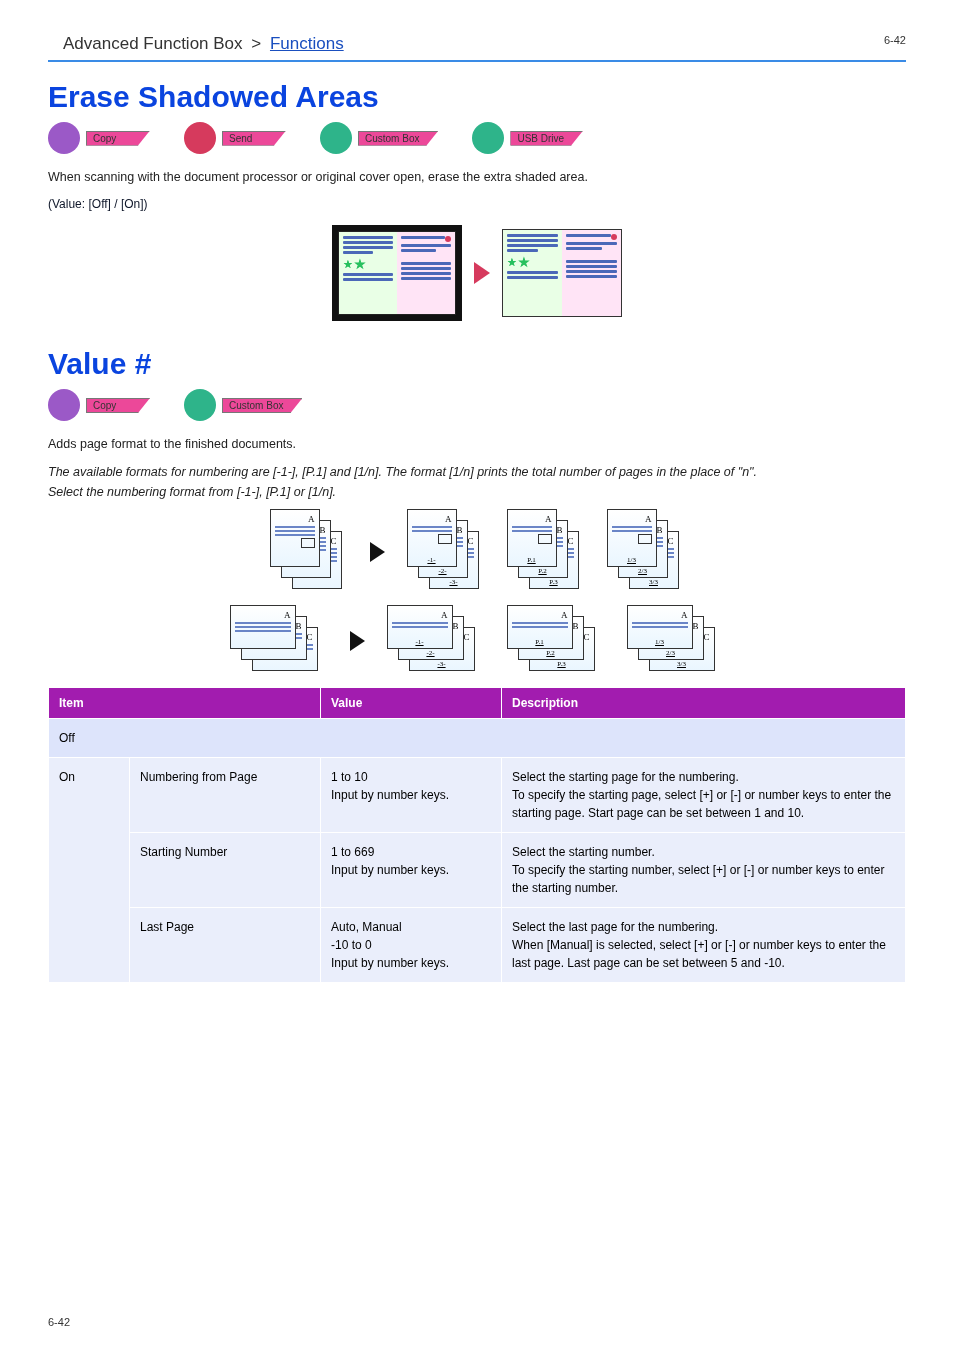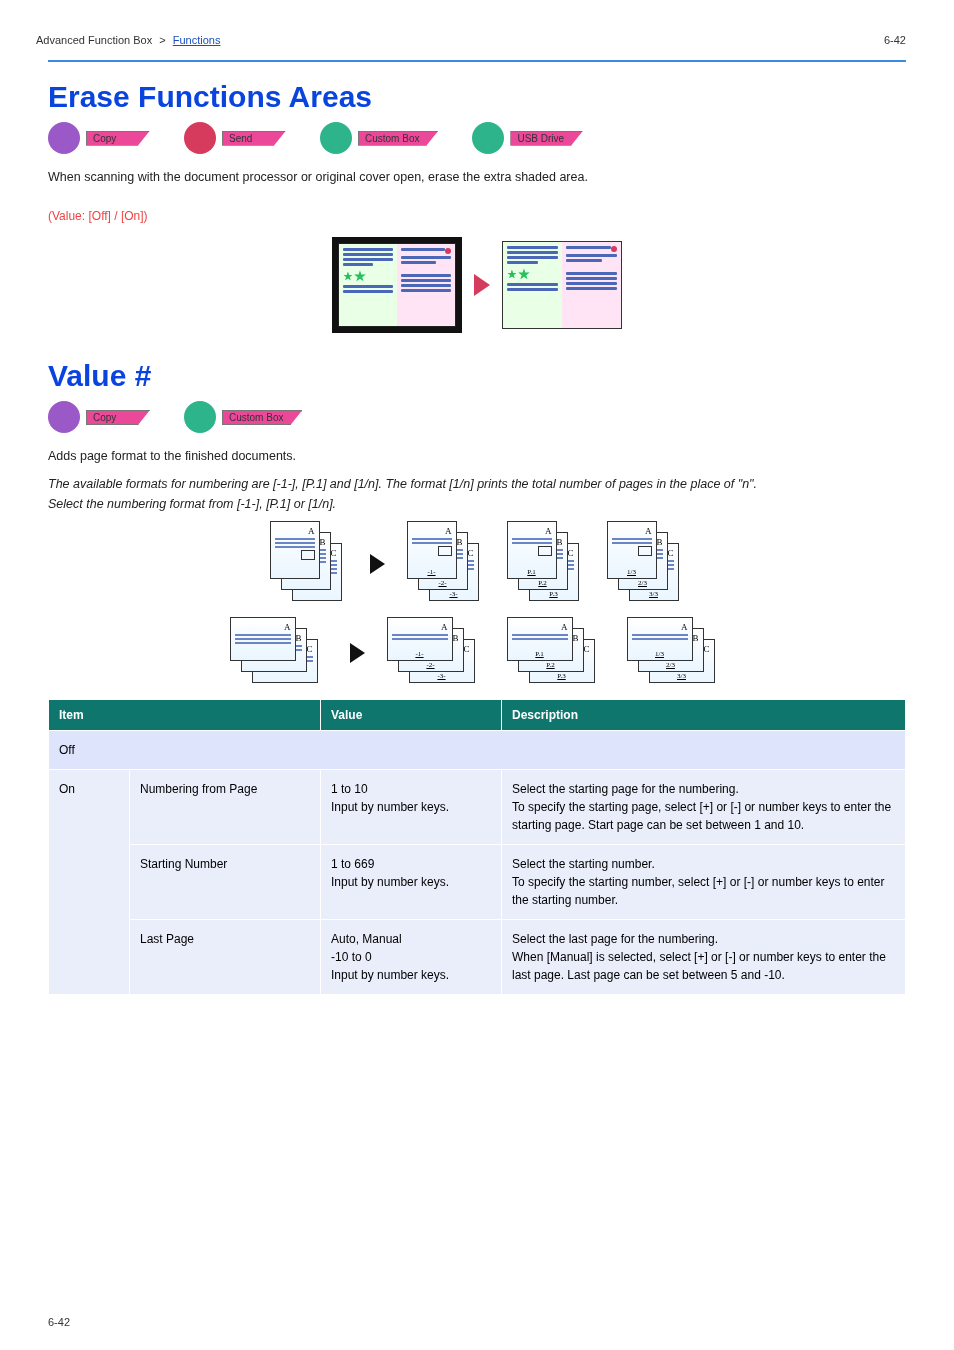--- a/index.html
+++ b/index.html
@@ -1,33 +1,33 @@
 <!DOCTYPE html>
 <html><head>
 <meta charset="utf-8">
 <style>
   html,body{margin:0;padding:0;background:#fff;font-family:Arial,Helvetica,sans-serif;color:#000;}
   .page{width:954px;min-height:1350px;position:relative;box-sizing:border-box;padding:30px 48px 40px 48px;}
   .page:before{content:"";position:absolute;left:48px;right:48px;top:60px;height:2px;background:#3a8be6;}
-  .breadcrumb{position:absolute;left:36px;top:34px;font-size:11px;color:#333;}
+  .breadcrumb{position:absolute;left:63px;top:34px;font-size:17px;color:#333;}
   .breadcrumb .sep{margin:0 4px;color:#333;}
   .breadcrumb .link{color:#1a4fbf;text-decoration:underline;cursor:pointer;}
   .pg{position:absolute;right:48px;top:34px;font-size:11px;color:#333;}
   .content{margin-top:50px;}
   h2.section{color:#0a44df;font-size:30px;font-weight:900;margin:0 0 8px 0;letter-spacing:0;}
   .badge-row{display:flex;gap:34px;margin:4px 0 10px 0;}
   .badge{display:flex;align-items:center;}
   .dot{width:32px;height:32px;border-radius:50%;margin-right:6px;flex:0 0 32px;}
   .dot.purple{background:#9b59c7;}
   .dot.red{background:#d63a5d;}
   .dot.teal{background:#2eb48a;}
   .tag{border:1px solid #777;font-size:10px;color:#333;padding:1px 18px 1px 6px;clip-path:polygon(0 0,100% 0,calc(100% - 12px) 100%,0 100%);background:#ec4899;min-width:38px;}
   .desc{font-size:12.5px;line-height:1.55;color:#222;margin:14px 0 10px 0;}
   .note-row{display:flex;align-items:flex-start;gap:10px;font-size:12px;margin:4px 0 6px 0;}
-  .note-row .lbl{color:#ef4444;min-width:130px;margin-top:12px;}
+  .note-row .lbl{color:#0f172a;min-width:130px;}
   .fig-row{display:flex;justify-content:center;align-items:center;gap:12px;margin:14px 0 26px 0;}
   .book-outer{position:relative;width:130px;height:96px;}
   .book-outer .bg{position:absolute;inset:0;background:#111;}
   .book-outer .inn{position:absolute;left:6px;top:6px;right:6px;bottom:6px;background:#fff;border:1px solid #222;display:flex;}
   .half{flex:1;display:flex;flex-direction:column;padding:4px;gap:2px;box-sizing:border-box;}
   .half.left{background:#e9ffe6;}
   .half.right{background:#ffe4f6;}
   .ln{height:3px;background:#4b68b8;border-radius:1px;}
   .stars{display:flex;gap:2px;margin-top:2px;}
   .star{font-size:11px;color:#27c05e;text-shadow:0 0 0 #27c05e;}
@@ -37,40 +37,40 @@
   .stack-row{display:flex;justify-content:center;align-items:center;gap:22px;margin:10px 0;}
   .stack{position:relative;width:78px;height:86px;}
   .sheet{position:absolute;width:50px;height:58px;border:1px solid #333;background:linear-gradient(#fff,#eaf6ff);box-sizing:border-box;padding:4px 4px 2px 4px;font-size:9px;font-family:"Times New Roman",serif;text-align:right;}
   .sheet .lines{display:flex;flex-direction:column;gap:2px;margin-top:2px;}
   .sheet .lines i{display:block;height:2px;background:#6a85c7;}
   .sheet .foot{position:absolute;left:0;right:0;bottom:2px;text-align:center;font-size:7px;color:#000;text-decoration:underline;font-family:"Times New Roman",serif;}
   .sheet.wide{width:66px;height:44px;}
   .stack.wide{width:98px;height:72px;}
   .arrow2{width:0;height:0;border-top:10px solid transparent;border-bottom:10px solid transparent;border-left:15px solid #111;}
   table.opt{width:100%;border-collapse:collapse;font-size:12px;}
-  table.opt th{background:#0f766e;color:#fff;text-align:left;padding:8px 10px;font-weight:bold;border:1px solid #fff;}
+  table.opt th{background:#a21caf;color:#fff;text-align:left;padding:8px 10px;font-weight:bold;border:1px solid #fff;}
   table.opt td{background:#eaeefb;border:1px solid #fff;padding:10px;vertical-align:top;line-height:1.5;}
   table.opt td.sub{background:#dde4fb;font-weight:normal;}
   .foot-num{position:absolute;left:48px;bottom:22px;font-size:11px;color:#333;}
   .box{width:12px;height:8px;border:1px solid #333;display:inline-block;margin-top:2px;}
 </style>
 </head>
 <body>
 <div class="page">
 
 <div class="breadcrumb">
   <span>Advanced Function Box</span>
   <span class="sep">&gt;</span>
   <span class="link">Functions</span>
 </div>
 <div class="pg">6-42</div>
 
 <div class="content">
 
-  <h2 class="section">Erase Functions Areas</h2>
+  <h2 class="section">Erase Shadowed Areas</h2>
   <div class="badge-row">
     <div class="badge">
           <span class="dot purple"></span>
           <span class="tag">Copy</span>
         </div>
     <div class="badge">
           <span class="dot red"></span>
           <span class="tag">Send</span>
         </div>
     <div class="badge">

